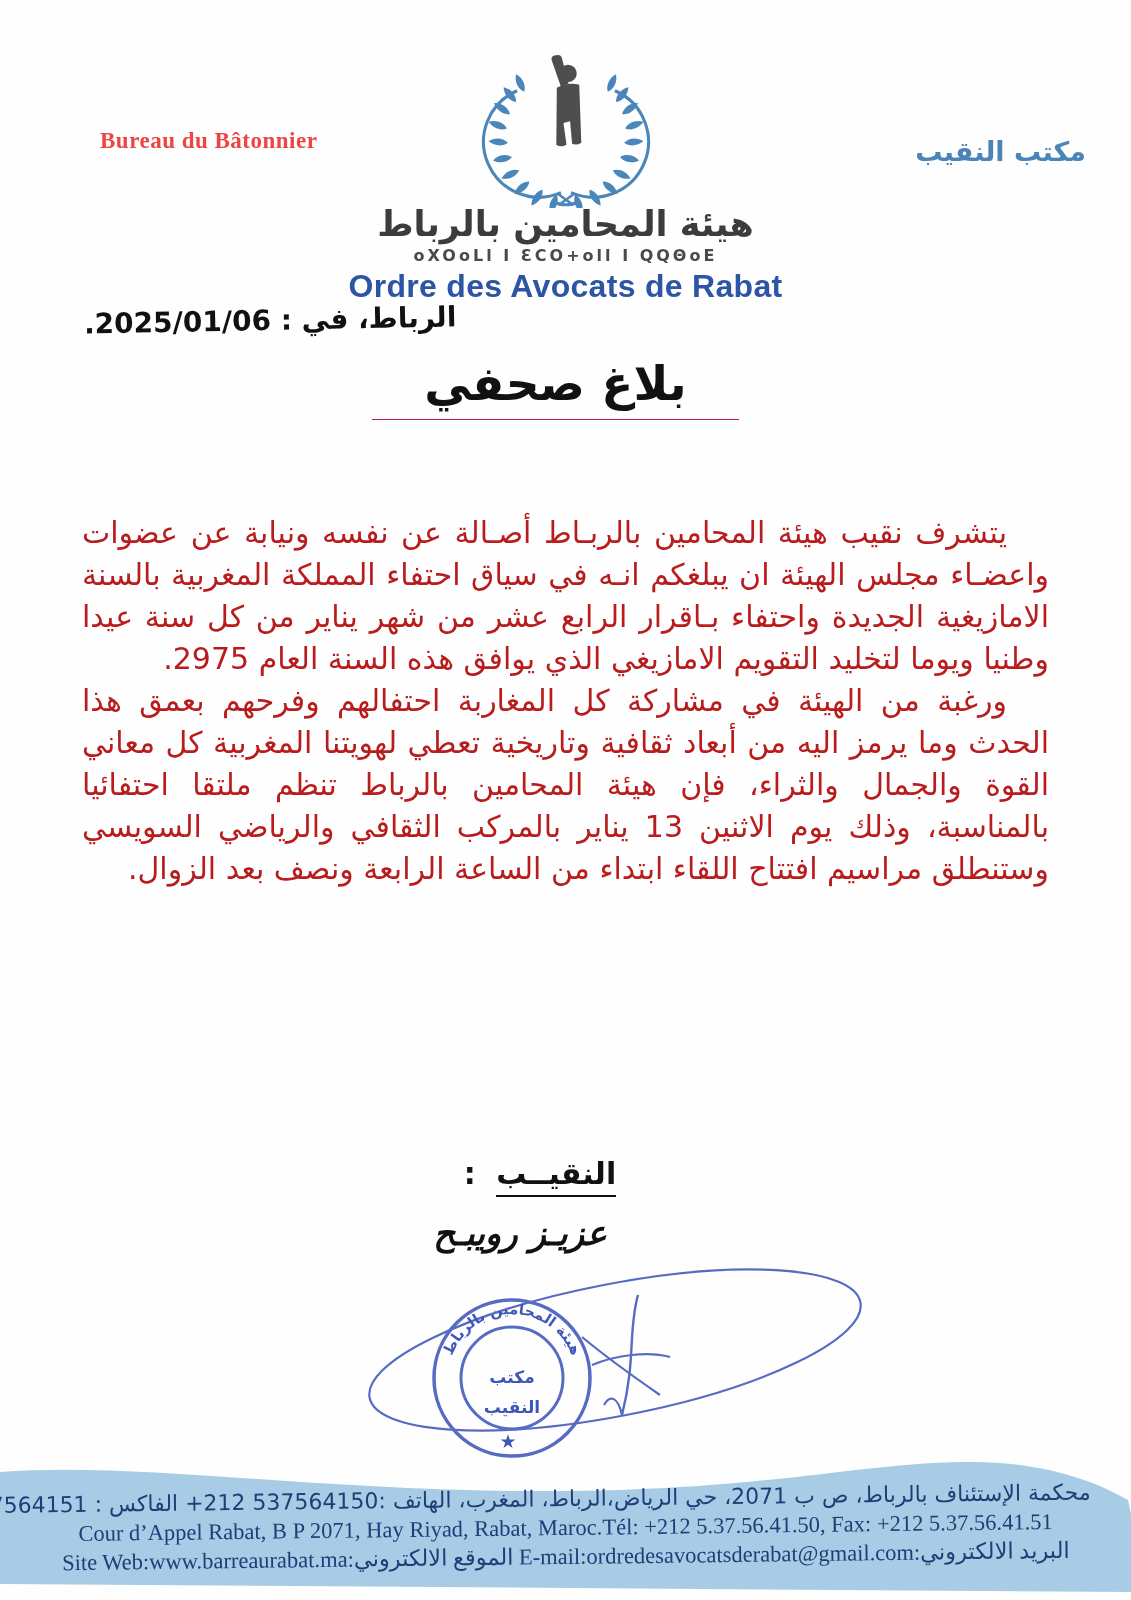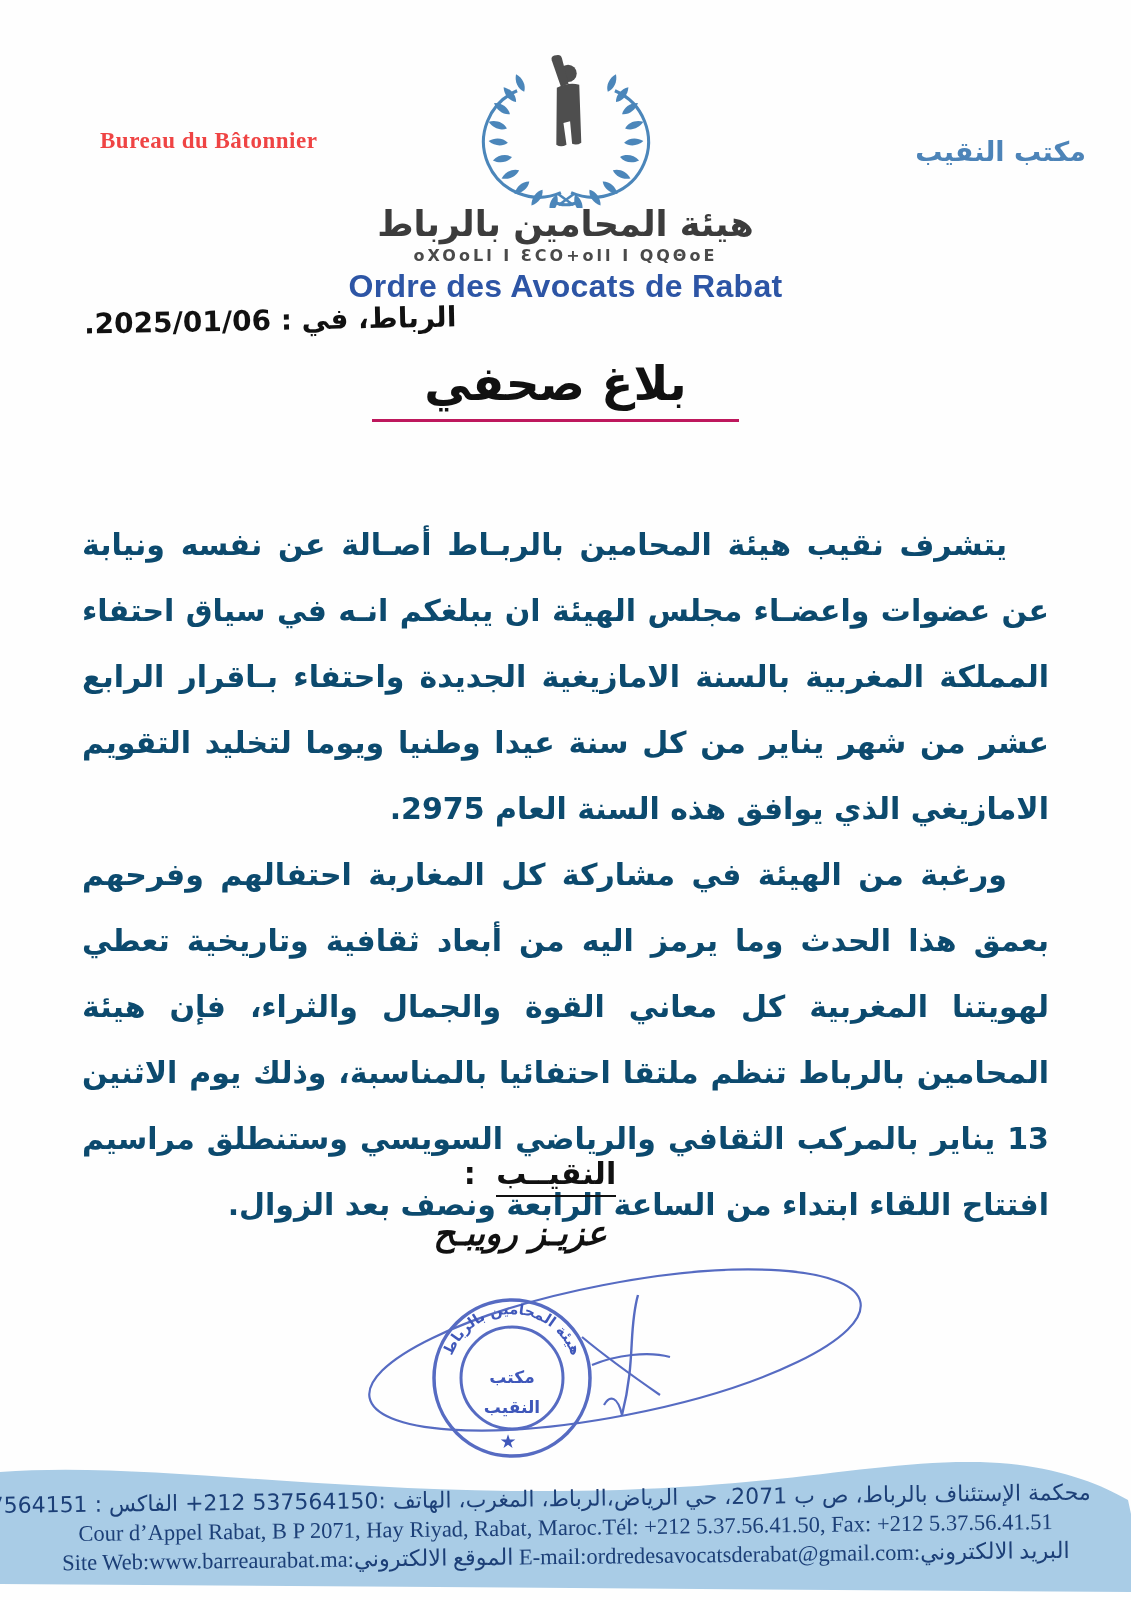--- a/index.html
+++ b/index.html
@@ -28,26 +28,26 @@
   .org-tif{font-size:16px;font-weight:bold;color:#4a4a4a;letter-spacing:3px;margin-top:3px;text-align:center;}
   .org-fr{font-family:"Liberation Sans",sans-serif;font-size:32px;font-weight:bold;color:#2d55a5;margin-top:2px;letter-spacing:.3px;}
   
   .date-line{
     position:absolute;left:84px;top:304px;direction:rtl;
     font-size:28px;font-weight:bold;transform:rotate(-1.1deg);
   }
   .title-row{position:absolute;left:0;right:20px;top:356px;text-align:center;}
   .title-text{
     display:inline-block;font-size:47px;font-weight:bold;direction:rtl;
-    padding:0 52px 8px 52px;border-bottom:3px solid #be185d;
+    padding:0 52px 8px 52px;border-bottom:1px solid #be185d;
   }
   .body-text{
     position:absolute;left:82px;right:82px;top:512px;
     direction:rtl;text-align:justify;
-    font-size:30px;font-weight:bold;line-height:66px;color:#0c4a6e;
+    font-size:30px;font-weight:normal;line-height:42px;color:#b91c1c;
   }
   .body-text p{margin:0;text-indent:42px;}
   
   .sig-block{position:absolute;left:370px;top:1156px;width:340px;text-align:center;}
   .sig-label-row{direction:rtl;font-size:30px;font-weight:bold;}
   .sig-label{border-bottom:2px solid #111;padding-bottom:4px;}
   .sig-colon{margin-right:10px;}
   .sig-name{
     direction:rtl;font-size:34px;font-weight:bold;font-style:italic;
     margin-top:22px;margin-left:-40px;

